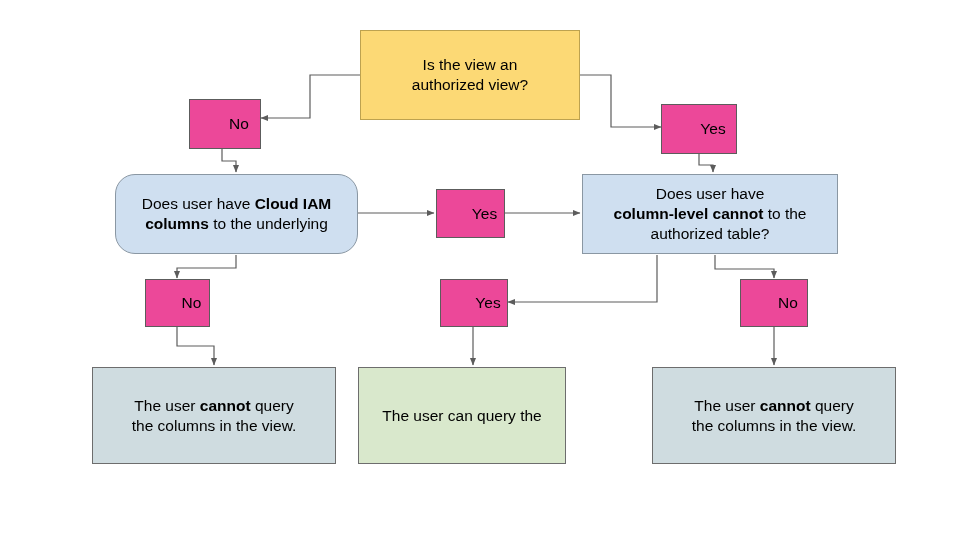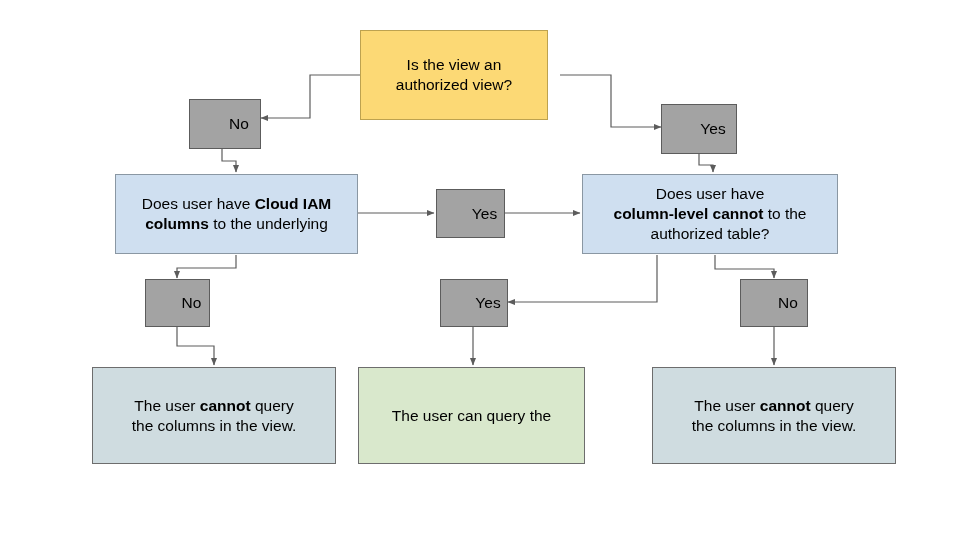--- a/index.html
+++ b/index.html
@@ -48,21 +48,21 @@
   }
   .decision-yellow {
     background: #fcd975;
     border: 1px solid #bda24f;
   }
   .decision-blue {
     background: #cfdff0;
     border: 1px solid #8a97a3;
   }
   .choice {
-    background: #a3a3a3;
+    background: #ec4899;
     border: 1px solid #5c5c5c;
     font-size: 15.5px;
     padding-left: 28px;
   }
   .terminal {
     font-size: 15.5px;
     border: 1px solid #6d6d6d;
   }
   .terminal-gray {
     background: #cfdce0;
@@ -106,33 +106,33 @@
       <path d="M 657,255 L 657,302 L 508,302" marker-end="url(#arrow)"></path>
 
       <path d="M 715,255 L 715,269 L 774,269 L 774,278" marker-end="url(#arrow)"></path>
 
       <path d="M 473,327 L 473,365" marker-end="url(#arrow)"></path>
 
       <path d="M 774,327 L 774,365" marker-end="url(#arrow)"></path>
     </g>
   </svg>
 
-  <div class="node decision decision-yellow" style="left:360px; top:30px; width:188px; height:90px;">
+  <div class="node decision decision-yellow" style="left:360px; top:30px; width:220px; height:90px;">
     <span class="txt"><span>Is the view an</span><br><span>authorized view?</span></span>
   </div>
 
   <div class="node choice" style="left:189px; top:99px; width:72px; height:50px;">
     <span class="txt">No</span>
   </div>
 
   <div class="node choice" style="left:661px; top:104px; width:76px; height:50px;">
     <span class="txt">Yes</span>
   </div>
 
-  <div class="node decision decision-blue" style="left:115px; top:174px; width:243px; height:80px;">
+  <div class="node decision decision-blue" style="left:115px; top:174px; width:243px; height:80px;border-radius:20px;">
     <span class="txt"><span>Does user have </span><b>Cloud IAM</b><br><b>columns</b><span> to the underlying</span><br></span>
   </div>
 
   <div class="node choice" style="left:436px; top:189px; width:69px; height:49px;">
     <span class="txt">Yes</span>
   </div>
 
   <div class="node decision decision-blue" style="left:582px; top:174px; width:256px; height:80px;">
     <span class="txt"><span>Does user have</span><br><b>column-level cannot</b><span> to the</span><br><span>authorized table?</span></span>
   </div>
@@ -146,21 +146,21 @@
   </div>
 
   <div class="node choice" style="left:740px; top:279px; width:68px; height:48px;">
     <span class="txt">No</span>
   </div>
 
   <div class="node terminal terminal-gray" style="left:92px; top:367px; width:244px; height:97px;">
     <span class="txt"><span>The user </span><b>cannot</b><span> query</span><br><span>the columns in the view.</span></span>
   </div>
 
-  <div class="node terminal terminal-green" style="left:358px; top:367px; width:227px; height:97px;">
+  <div class="node terminal terminal-green" style="left:358px; top:367px; width:208px; height:97px;">
     <span class="txt"><span>The user can query the</span><br></span>
   </div>
 
   <div class="node terminal terminal-gray" style="left:652px; top:367px; width:244px; height:97px;">
     <span class="txt"><span>The user </span><b>cannot</b><span> query</span><br><span>the columns in the view.</span></span>
   </div>
 
 </div>
 
 </body></html>

